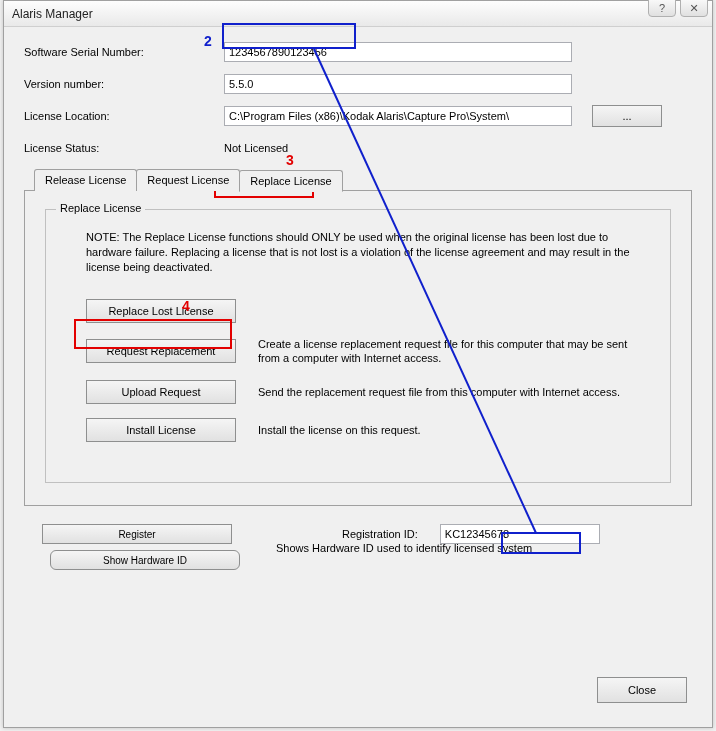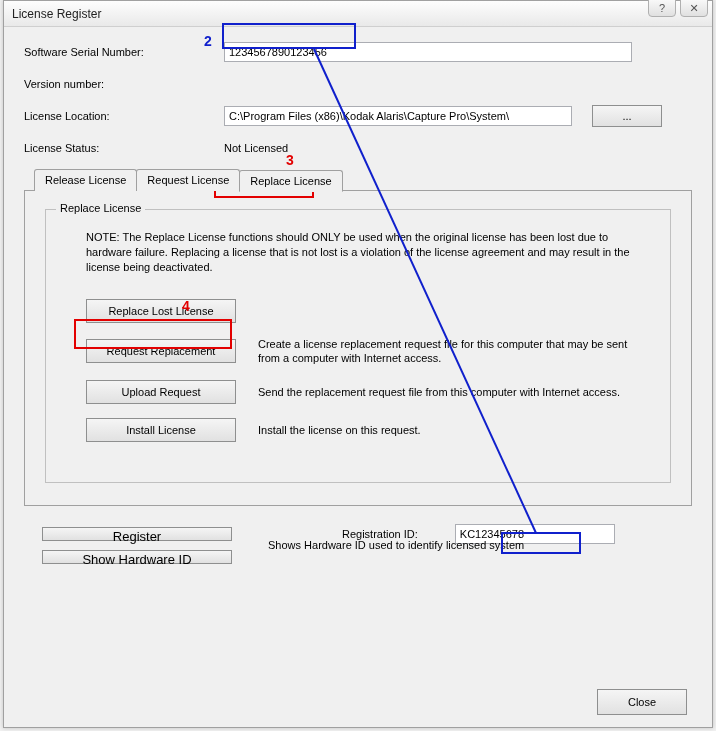--- a/index.html
+++ b/index.html
@@ -63,21 +63,21 @@
     color: #000;
   }
   input.text {
     height: 20px;
     border: 1px solid #abadb3;
     background: #fff;
     padding: 1px 4px;
     font-family: inherit;
     font-size: 11px;
   }
-  .serial-input { width: 408px; }
+  .serial-input { width: 348px; }
   .version-input, .location-input { width: 348px; }
   .browse-btn {
     margin-left: 20px;
     width: 70px; height: 22px;
     border: 1px solid #8e8f8f;
     background: linear-gradient(#f5f5f5,#e1e1e1);
     cursor: default;
     font-family: inherit; font-size: 11px;
   }
   .status-val { color: #000; }
@@ -142,47 +142,47 @@
   }
   .action-desc { padding-top: 0; line-height: 1.35; flex: 1; }
 
   .lower-row {
     display: flex;
     align-items: center;
     margin-top: 18px;
     margin-bottom: 6px;
   }
   .lower-btn {
-    width: 190px; height: 14px;
-    border: 1px solid #8e8f8f;
-    background: linear-gradient(#f5f5f5,#e1e1e1);
-    font-family: inherit; font-size: 13px;
+    width: 190px; height: 20px;
+    border: 1px solid #8e8f8f;
+    background: linear-gradient(#f5f5f5,#e1e1e1);
+    font-family: inherit; font-size: 10px;
     cursor: default;
     margin-left: 18px;
     text-align: center;
   }
-  .reg-label { margin-left: 110px; margin-right: 37px; }
+  .reg-label { margin-left: 110px; margin-right: 22px; }
   .reg-input { width: 160px; height: 20px; border: 1px solid #abadb3; background: #fff; padding: 1px 4px; font-family: inherit; font-size: 11px; }
   
   .hw-label-row { display:flex; align-items:center; margin-top: 4px; margin-left: 18px;}
   .hw-desc { margin-left: 36px; }
   
   .hwid-row { display:flex; align-items:center; margin-top: 26px; margin-left: 18px; }
   .hwid-row .label2 { width: 200px; }
   .hwid-row input {
     width: 400px; height: 20px;
     border: 1px solid #abadb3;
     background: #f0f0f0;
     padding: 1px 4px;
     font-family: inherit; font-size: 11px;
   }
   
   .close-row {
     position: absolute;
-    bottom: 12px; right: 25px;
+    bottom: 24px; right: 25px;
   }
   .close-btn {
     width: 90px; height: 26px;
     border: 1px solid #8e8f8f;
     background: linear-gradient(#f5f5f5,#e1e1e1);
     font-family: inherit; font-size: 11px;
     cursor: default;
   }
 
   
@@ -190,34 +190,35 @@
   .anno-box.red { border-color: #e30000; }
   .anno-num { position: absolute; color: #1020cc; font-weight: bold; font-size: 14px; pointer-events: none; }
   .anno-num.red { color: #e30000; }
   svg.anno-line { position: absolute; left:0; top:0; pointer-events:none; }
 </style>
 </head>
 <body>
 
 <div class="dialog">
   <div class="titlebar">
-    <span class="title">License Register</span>
+    <span class="title">Alaris Manager</span>
     <div class="winbtns">
       <div class="winbtn">?</div>
       <div class="winbtn">✕</div>
     </div>
   </div>
 
   <div class="body">
     <div class="row">
       <span class="label">Software Serial Number:</span>
       <input class="text serial-input" value="1234567890123456" style="">
     </div>
     <div class="row">
       <span class="label">Version number:</span>
+      <input class="text version-input" value="5.5.0" style="">
     </div>
     <div class="row">
       <span class="label">License Location:</span>
       <input class="text location-input" value="C:\Program Files (x86)\Kodak Alaris\Capture Pro\System\" style="">
       <button class="browse-btn">...</button>
     </div>
     <div class="row">
       <span class="label">License Status:</span>
       <span class="status-val">Not Licensed</span>
     </div>
@@ -251,21 +252,21 @@
       </div>
     </div>
 
     <div class="lower-row">
       <button class="lower-btn">Register</button>
       <span class="reg-label">Registration ID:</span>
       <input class="reg-input" value="KC12345678" style="">
     </div>
 
     <div class="hw-label-row">
-      <button class="lower-btn" style="margin-left:0;">Show Hardware ID</button>
+      <button class="lower-btn" style="margin-left:8px;border-radius:6px;">Show Hardware ID</button>
       <span class="hw-desc" style="position:relative; top:-12px;">Shows Hardware ID used to identify licensed system</span>
     </div>
 
 
     <div class="close-row">
       <button class="close-btn">Close</button>
     </div>
 
     <div class="anno-box" style="left:218px; top:-4px; width:134px; height:26px;"></div>
     <span class="anno-num" style="left:200px; top:6px;">2</span>

